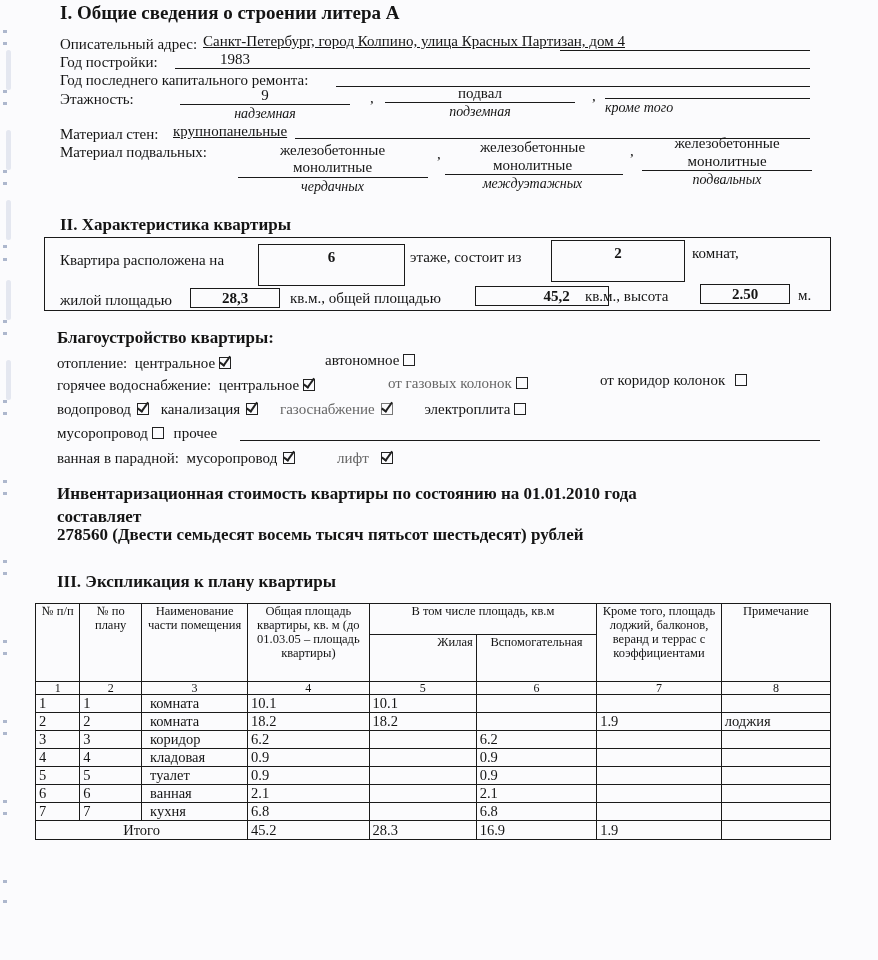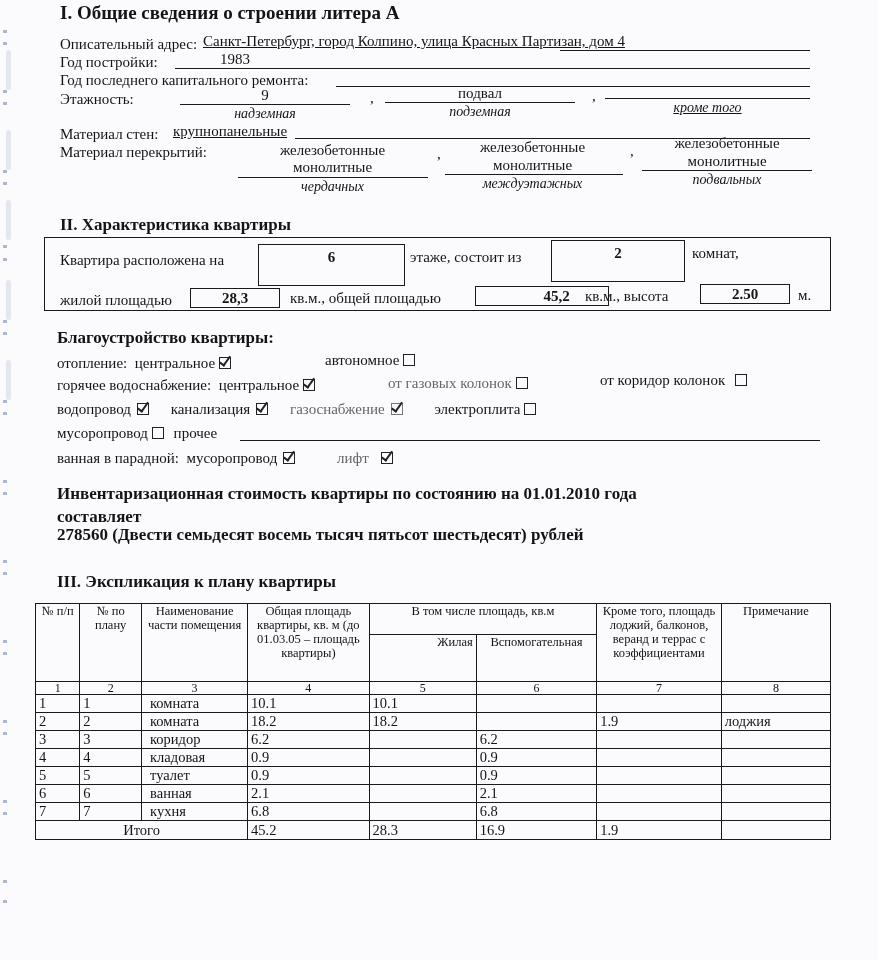--- a/index.html
+++ b/index.html
@@ -74,27 +74,27 @@
 <div class="abs t" style="left:60px;top:91px;">Этажность:</div>
 <div class="abs t" style="left:180px;top:87px;width:170px;text-align:center;">9</div>
 <div class="line" style="left:180px;top:104px;width:170px;"></div>
 <div class="abs it" style="left:180px;top:106px;width:170px;text-align:center;">надземная</div>
 <div class="abs t" style="left:370px;top:90px;">,</div>
 <div class="abs t" style="left:385px;top:85px;width:190px;text-align:center;">подвал</div>
 <div class="line" style="left:385px;top:102px;width:190px;"></div>
 <div class="abs it" style="left:385px;top:104px;width:190px;text-align:center;">подземная</div>
 <div class="abs t" style="left:592px;top:88px;">,</div>
 <div class="line" style="left:605px;top:98px;width:205px;"></div>
-<div class="abs it" style="left:605px;top:100px;width:205px;text-align:center;text-decoration:underline;">кроме того</div>
+<div class="abs it" style="left:605px;top:100px;width:205px;text-align:left;">кроме того</div>
 
 <div class="abs t" style="left:60px;top:126px;">Материал стен:</div>
 <div class="abs t" style="left:173px;top:123px;text-decoration:underline;">крупнопанельные</div>
 <div class="line" style="left:295px;top:138px;width:515px;"></div>
 
-<div class="abs t" style="left:60px;top:144px;">Материал перекрытий:</div>
+<div class="abs t" style="left:60px;top:144px;">Материал подвальных:</div>
 <div>
   <div class="abs t" style="left:240px;top:142px;width:185px;text-align:center;">железобетонные</div>
   <div class="abs t" style="left:240px;top:159px;width:185px;text-align:center;">монолитные</div>
   <div class="line" style="left:238px;top:177px;width:190px;"></div>
   <div class="abs it" style="left:240px;top:179px;width:185px;text-align:center;">чердачных</div>
 </div>
 <div class="abs t" style="left:437px;top:146px;">,</div>
 <div>
   <div class="abs t" style="left:445px;top:139px;width:175px;text-align:center;">железобетонные</div>
   <div class="abs t" style="left:445px;top:157px;width:175px;text-align:center;">монолитные</div>
@@ -141,21 +141,21 @@
 </div>
 <div class="abs t faint" style="left:388px;top:375px;">
   <span>от газовых колонок</span><span class="cb"></span>
 </div>
 <div class="abs t" style="left:600px;top:372px;">
   <span>от коридор колонок</span><span class="cb" style="margin-left:10px"></span>
 </div>
 
 <div class="abs t" style="left:57px;top:401px;">
   <span>водопровод</span><span class="cb checked" style="margin-left:6px"></span>
-  <span style="margin-left:18px">канализация</span><span class="cb checked" style="margin-left:6px"></span>
+  <span style="margin-left:8px">канализация</span><span class="cb checked" style="margin-left:6px"></span>
   <span class="faint" style="margin-left:18px">газоснабжение</span><span class="cb checked" style="margin-left:6px;border-color:#777"></span>
   <span style="margin-left:28px">электроплита</span><span class="cb"></span>
 </div>
 
 <div class="abs t" style="left:57px;top:425px;">
   <span>мусоропровод</span><span class="cb"></span>
   <span style="margin-left:6px">прочее</span>
 </div>
 <div class="line" style="left:240px;top:440px;width:580px;"></div>
 

